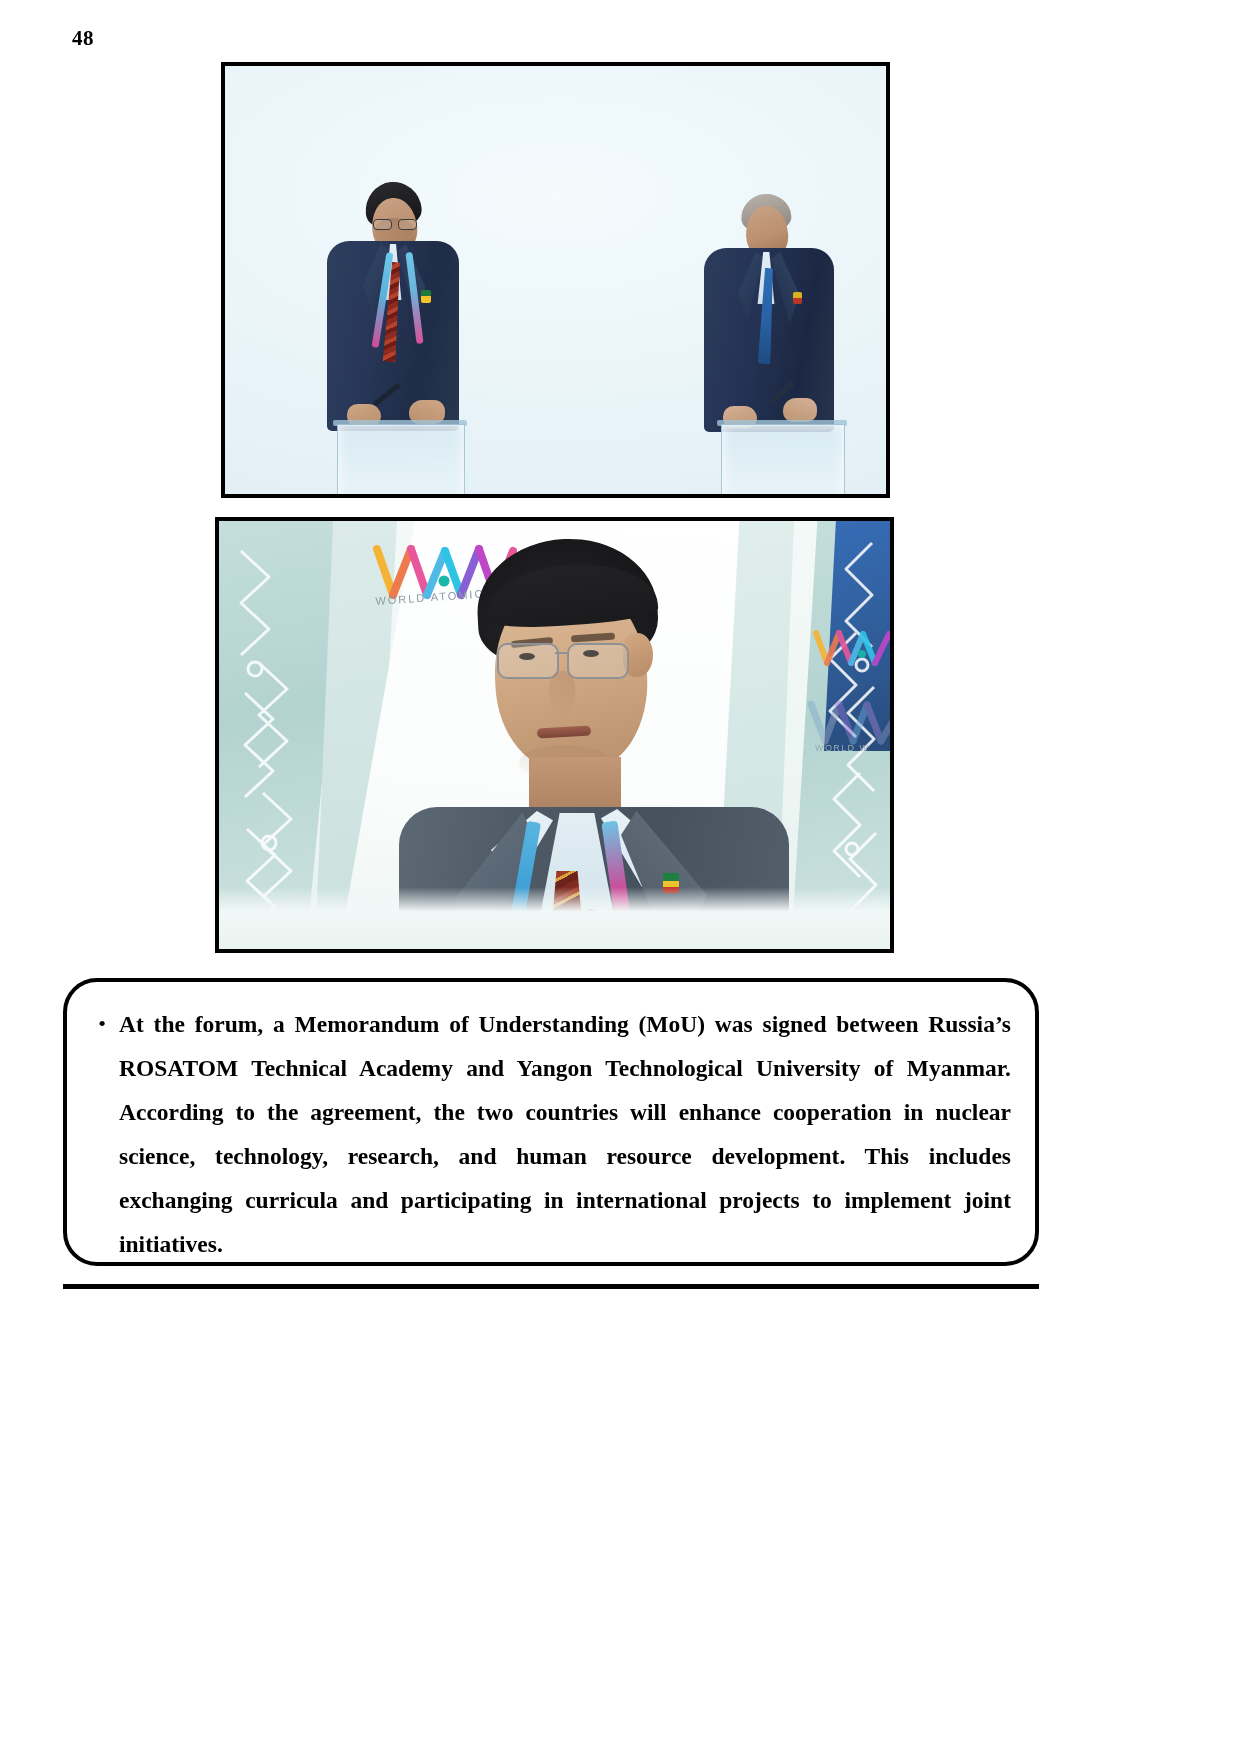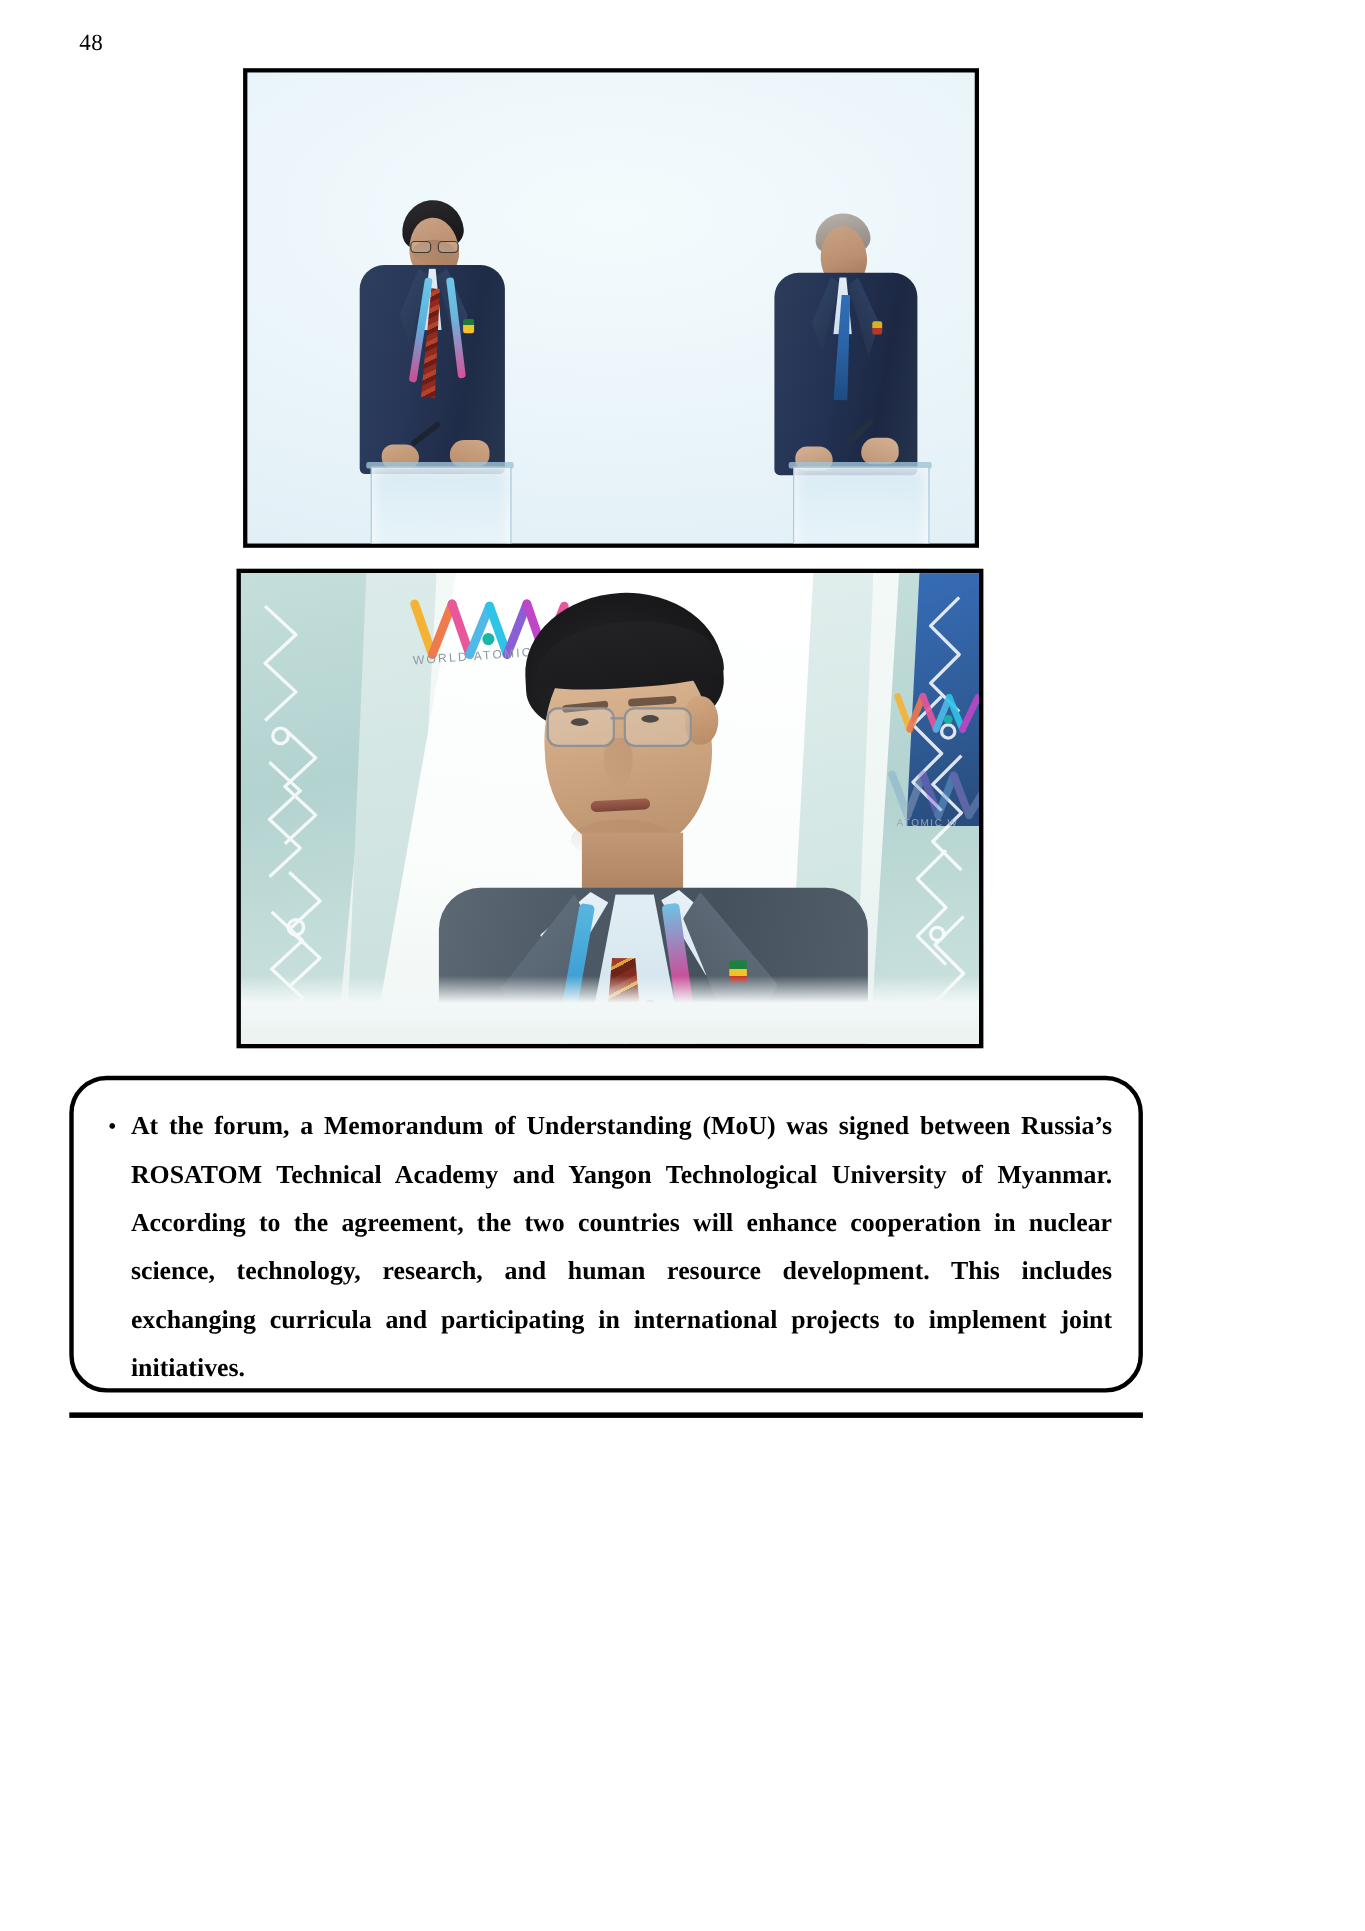--- a/index.html
+++ b/index.html
@@ -14,21 +14,21 @@
     font-family: "Liberation Serif", "DejaVu Serif", serif;
     overflow: hidden;
   }
 
   
   .page-number {
     position: absolute;
     left: 72px;
     top: 26px;
     font-size: 21px;
-    font-weight: normal;
+    font-weight: bold;
     color: #000;
     letter-spacing: 0.5px;
     text-align: right;
   }
 
   
   .figure {
     position: absolute;
     border: 4px solid #000;
     box-sizing: border-box;
@@ -563,21 +563,21 @@
         <g fill="none" stroke-width="7" stroke-linecap="round" stroke-linejoin="round" opacity="0.85">
           <path d="M6 5 L20 42" stroke="#7fa8c9"></path>
           <path d="M20 42 L34 5" stroke="#9aa7c4"></path>
           <path d="M34 5 L48 42" stroke="#8f6fd0"></path>
           <path d="M48 42 L62 6" stroke="#6fa9d8"></path>
           <path d="M62 6 L76 42" stroke="#9a7fd0"></path>
           <path d="M76 42 L98 6" stroke="#7f93c4"></path>
         </g>
       </svg>
     </div>
-    <div id="waw-tagline3">ATOMIC W</div>
+    <div id="waw-tagline3">WORLD W</div>
 
     <div>
       <div id="iv-hair"></div>
       <div id="iv-face"></div>
       <div id="iv-fringe"></div>
       <div id="iv-ear"></div>
       <div id="iv-brow-l"></div>
       <div id="iv-brow-r"></div>
       <div id="iv-eye-l"></div>
       <div id="iv-eye-r"></div>

